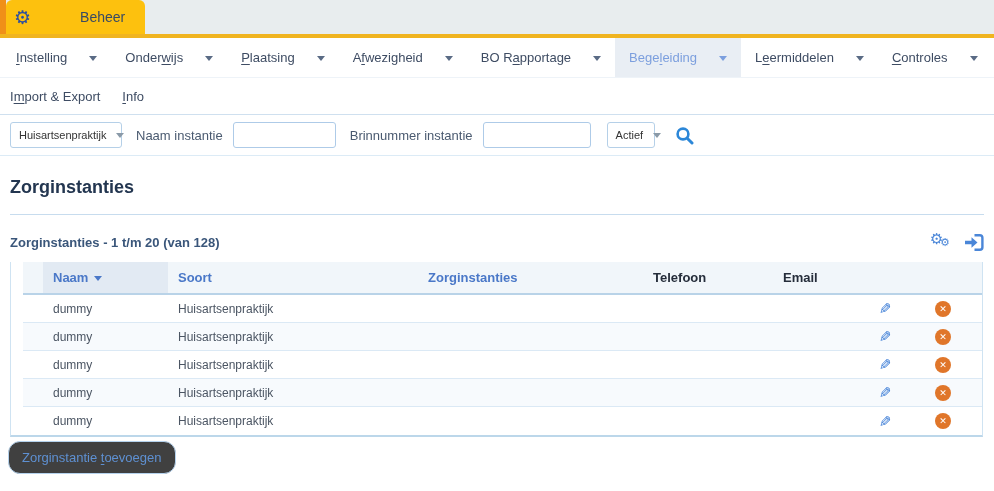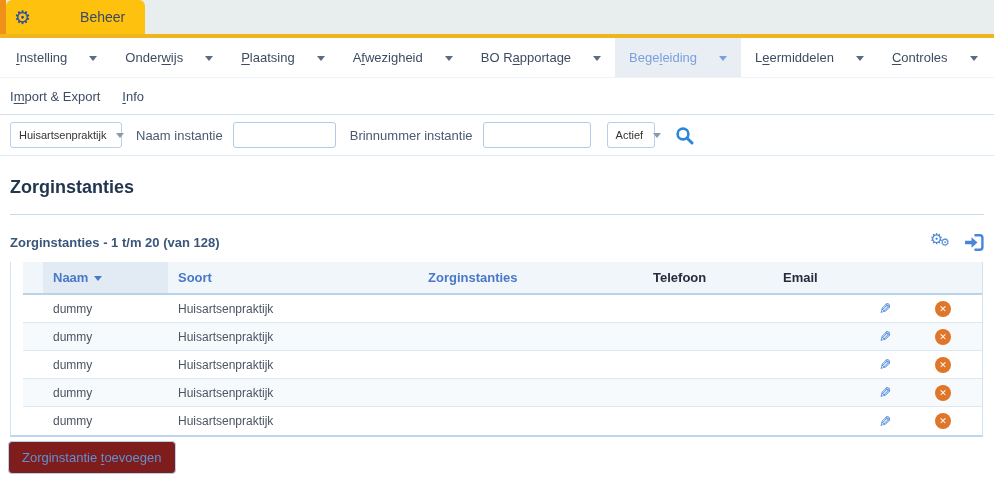--- a/index.html
+++ b/index.html
@@ -106,21 +106,21 @@
   .action-cell { display: flex; justify-content: center; align-items: center; }
   .edit-icon { color: #3b7cd6; font-size: 15px; display: inline-block; transform: scaleX(-1); cursor: pointer; line-height: 1; }
   .delete-icon {
     width: 16px; height: 16px; border-radius: 50%; background: #e0762a;
     color: #fff; font-size: 9px; font-weight: 700; line-height: 16px; text-align: center; cursor: pointer;
   }
 
   
   .add-btn {
     position: absolute; left: 8px; top: 441px;
-    background: #7f1d1d; border: 1px solid #b5d2ed; border-radius: 4px;
+    background: #404040; border: 1px solid #b5d2ed; border-radius: 12px;
     color: #5e90d2; font-size: 13px; padding: 8px 13px; cursor: pointer;
     font-family: "Liberation Sans", "DejaVu Sans", sans-serif;
   }
 </style>
 </head>
 <body>
 
 <div class="topbar">
   <div class="tab-accent"></div>
   <div class="app-tab">

